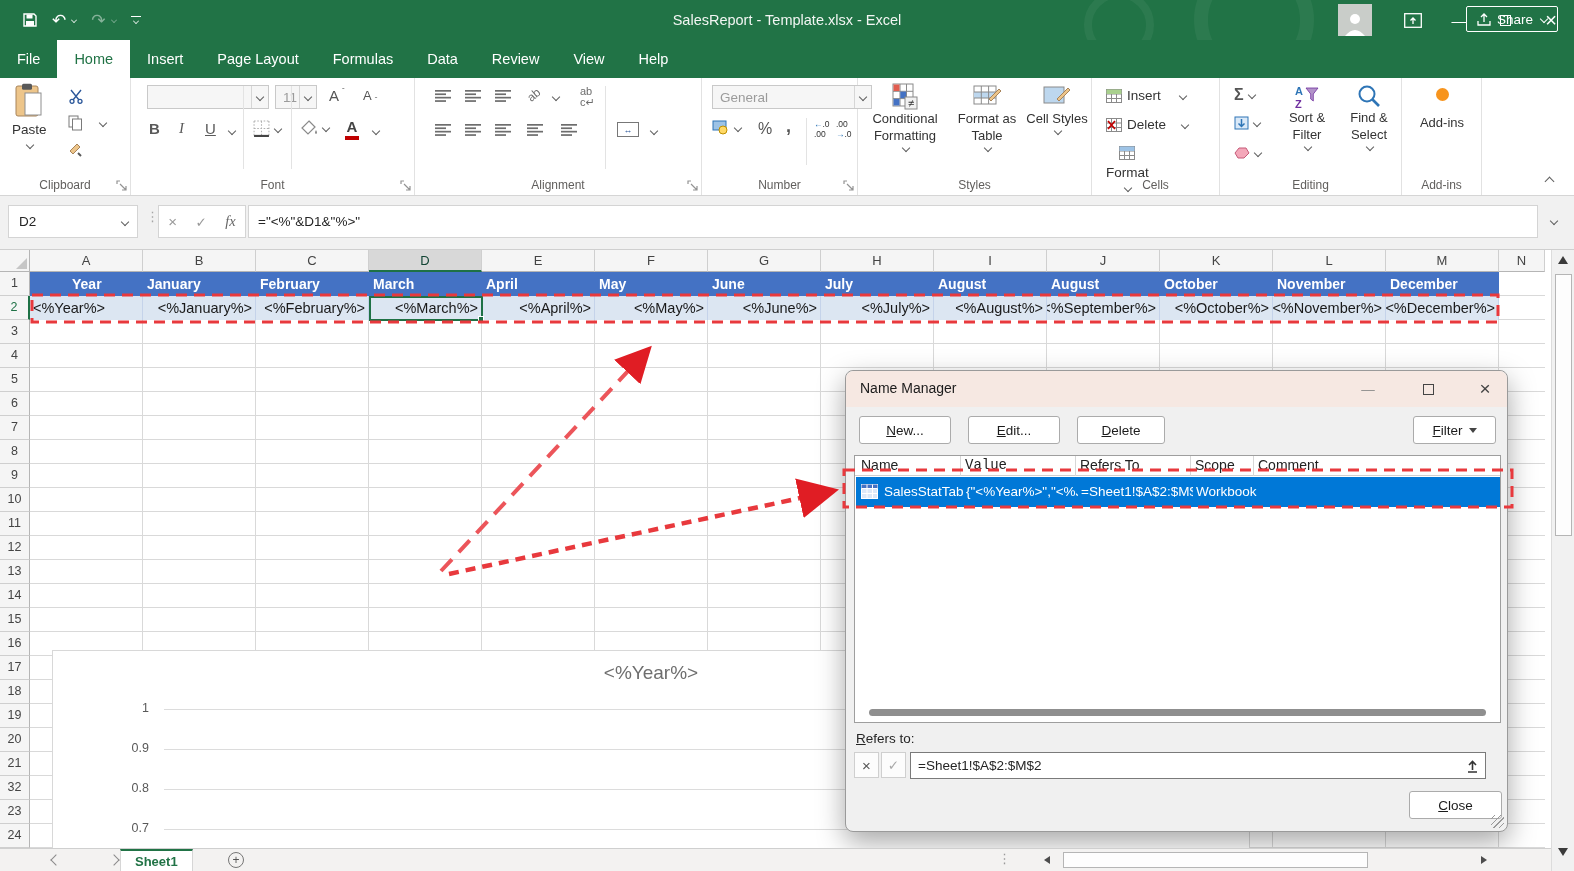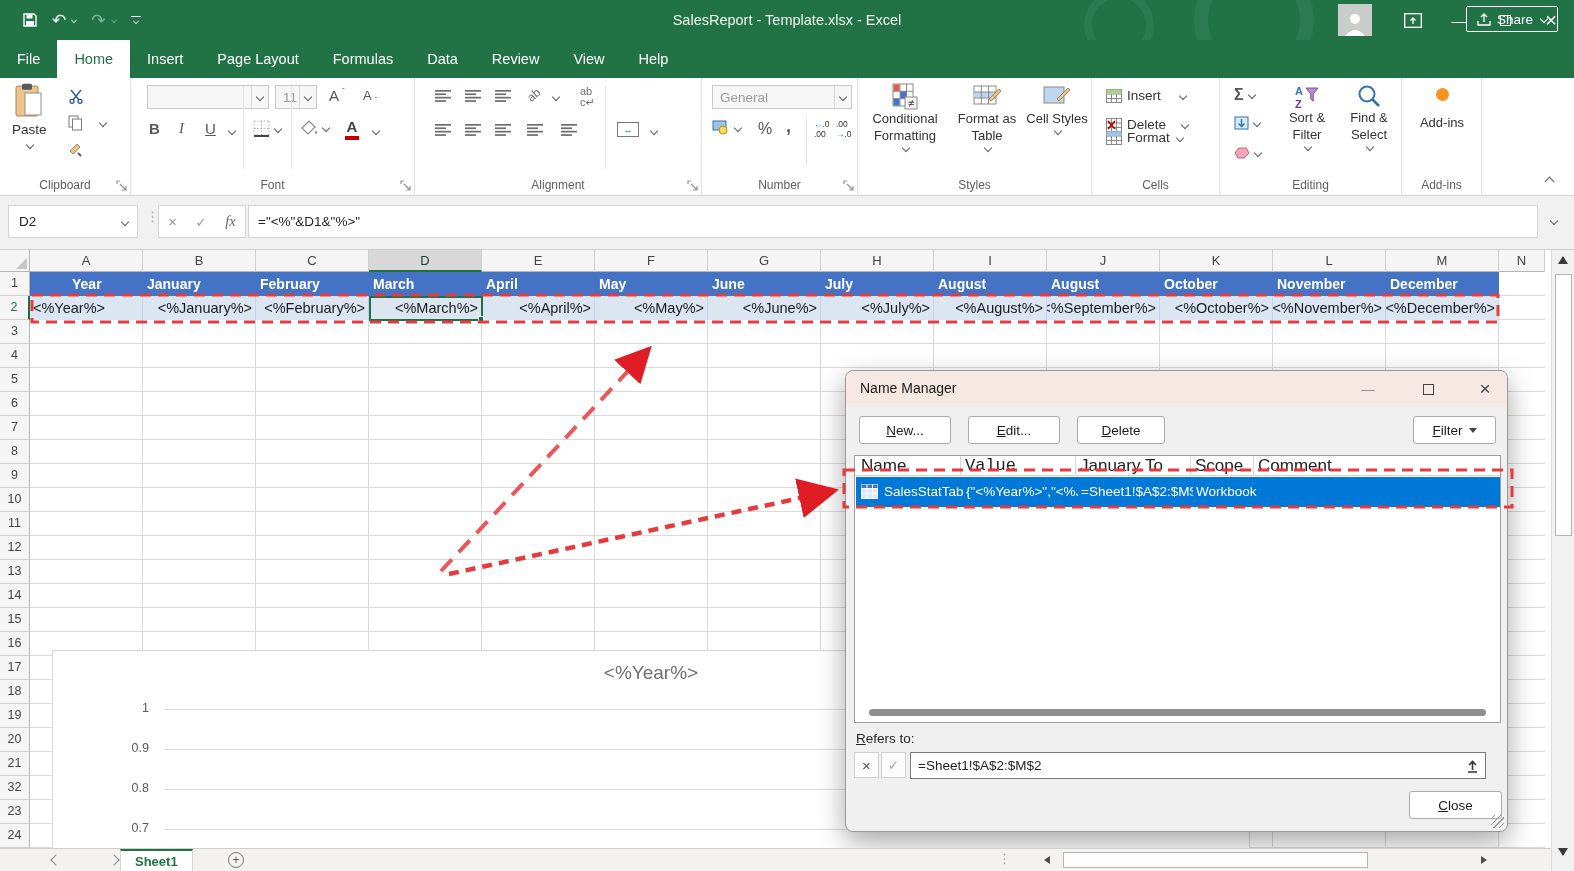--- a/index.html
+++ b/index.html
@@ -74,21 +74,21 @@
   .ytick { position:absolute; width:96px; text-align:right; font-size:12.5px; color:#595959;}
   .gline { position:absolute; left:111px; width:1082px; height:1px; background:#dcdcdc;}
 
   
   #nm { position:absolute; left:845px; top:370px; width:663px; height:462px; background:#f0f0f0; border:1px solid #9a9a9a; border-radius:8px; box-shadow:0 10px 28px rgba(0,0,0,.35); z-index:10; font-size:13.5px;}
   #nm-titlebar { position:absolute; left:0; top:0; right:0; height:36px; background:#f6e8e2; border-radius:8px 8px 0 0;}
   #nm-title { position:absolute; left:14px; top:9px; font-size:14px; color:#1b1b1b;}
   .nmwb { position:absolute; top:4px; width:34px; height:28px; display:flex; align-items:center; justify-content:center; color:#444;}
   .btn { position:absolute; background:#fff; border:1px solid #ababab; border-radius:3px; text-align:center; color:#1b1b1b; display:flex; align-items:center; justify-content:center; font-size:13.5px;}
   #nm-list { position:absolute; left:8px; top:84px; width:647px; height:268px; background:#fff; border:1px solid #9e9e9e;}
-  .nmh { position:absolute; top:0; height:24px; font-size:17px; color:#222; line-height:19px;}
+  .nmh { position:absolute; top:0; height:24px; font-size:14px; color:#222; line-height:19px;}
   .nmsep { position:absolute; top:0; height:20px; width:1px; background:#d7d7d7;}
   #nmHeadRow { position:absolute; left:0; top:0; right:0; height:20px; border-bottom:1px solid #cfcfcf;}
   #nmRow { position:absolute; left:1px; top:21px; width:644px; height:30px; background:#0078D7; color:#fff;}
   #nmRow span { position:absolute; top:7px; white-space:nowrap; overflow:hidden;}
   #nm-hthumb { position:absolute; left:14px; top:253px; width:617px; height:7px; background:#8f8f8f; border-radius:4px;}
   #nm-grip { position:absolute; right:3px; bottom:3px; width:13px; height:13px; background:repeating-linear-gradient(-45deg, transparent 0 3px, #9a9a9a 3px 4px);}
   .tinybtn { position:absolute; width:25px; height:26px; background:#fcfcfc; border:1px solid #cfcfcf; display:flex; align-items:center; justify-content:center;}
 
   
   #bottombar { position:absolute; left:0; top:848px; width:1574px; height:23px; background:#f3f2f1; border-top:1px solid #cfcfcf; z-index:15;}
@@ -297,21 +297,21 @@
     <div class="vsep" style="left:190px;"></div>
     <span class="abs" style="left:202px; top:44px; width:22px; height:15px; border:1.2px solid #777; display:flex; align-items:center; justify-content:center; font-size:9px; color:#2b579a;">↔</span>
     <i class="chv abs" style="left:234px; top:50px;"></i>
     <span class="glabel"><span>Alignment</span></span>
     <svg class="lnch" viewBox="0 0 11 11">
         <path d="M1 4 V1 h3 M4 4 l6 6 M10 6 v4 h-4" stroke="#666" fill="none" stroke-width="1.2"></path>
       </svg>
   </div>
 
   <div class="grp" style="left:702px; width:156px;">
-    <div class="combo" style="left:10px; top:7px; width:140px;">
+    <div class="combo" style="left:10px; top:7px; width:160px;">
         <span>General</span>
         <span class="cb">
           <i class="chv" style="margin:0;"></i>
         </span>
       </div>
     <div class="smbtn" style="left:10px; top:42px;">
       <svg width="18" height="15" viewBox="0 0 18 15">
           <rect x="1" y="1" width="13" height="9" fill="#9dc3e6" stroke="#2e75b6"></rect>
           <circle cx="11" cy="10" r="4" fill="#ffd966" stroke="#bf9000"></circle>
         </svg>
@@ -373,21 +373,21 @@
         <i class="chv" style="margin-left:14px;"></i>
     </div>
     <div class="cellrow" style="left:14px; top:39px;">
       <svg width="16" height="14" viewBox="0 0 16 14">
           <use href="#gridico"></use>
           <path d="M2 3 l7 8 M9 3 L2 11" stroke="#c00000" stroke-width="1.8"></path>
         </svg>
       <span>Delete</span>
         <i class="chv" style="margin-left:11px;"></i>
     </div>
-    <div class="cellrow" style="left:14px; top:52px;">
+    <div class="cellrow" style="left:14px; top:68px;flex-direction:column;">
       <svg width="16" height="14" viewBox="0 0 16 14">
           <use href="#gridico"></use>
           <rect x="0.5" y="0.5" width="15" height="4.5" fill="#9dc3e6"></rect>
         </svg>
       <span>Format</span>
         <i class="chv"></i>
     </div>
     <span class="glabel"><span>Cells</span></span>
   </div>
 
@@ -590,21 +590,21 @@
   <div class="btn" style="left:567px; top:45px; width:83px; height:28px; gap:6px;">
       <span><u>F</u>ilter</span>
       <span style="width:0;height:0;border-left:4px solid transparent;border-right:4px solid transparent;border-top:5px solid #444;"></span>
     </div>
 
   <div id="nm-list">
     <div id="nmHeadRow">
         <div class="nmh" style="left: 6px;">Name</div>
         <div class="nmh" style="left: 110px; font-family: Liberation Mono, monospace;">Value</div>
         <div class="nmsep" style="left: 105px;"></div>
-        <div class="nmh" style="left: 225px;">January To</div>
+        <div class="nmh" style="left: 225px;">Refers To</div>
         <div class="nmsep" style="left: 220px;"></div>
         <div class="nmh" style="left: 340px;">Scope</div>
         <div class="nmsep" style="left: 335px;"></div>
         <div class="nmh" style="left: 403px;">Comment</div>
         <div class="nmsep" style="left: 398px;"></div>
       </div>
     <div id="nmRow">
       <svg style="position:absolute; left:5px; top:7px;" width="17" height="15" viewBox="0 0 17 15">
           <rect x="0.5" y="0.5" width="16" height="14" fill="#dbe8f9" stroke="#fff"></rect>
           <rect x="0.5" y="0.5" width="16" height="4" fill="#4472c4"></rect>

